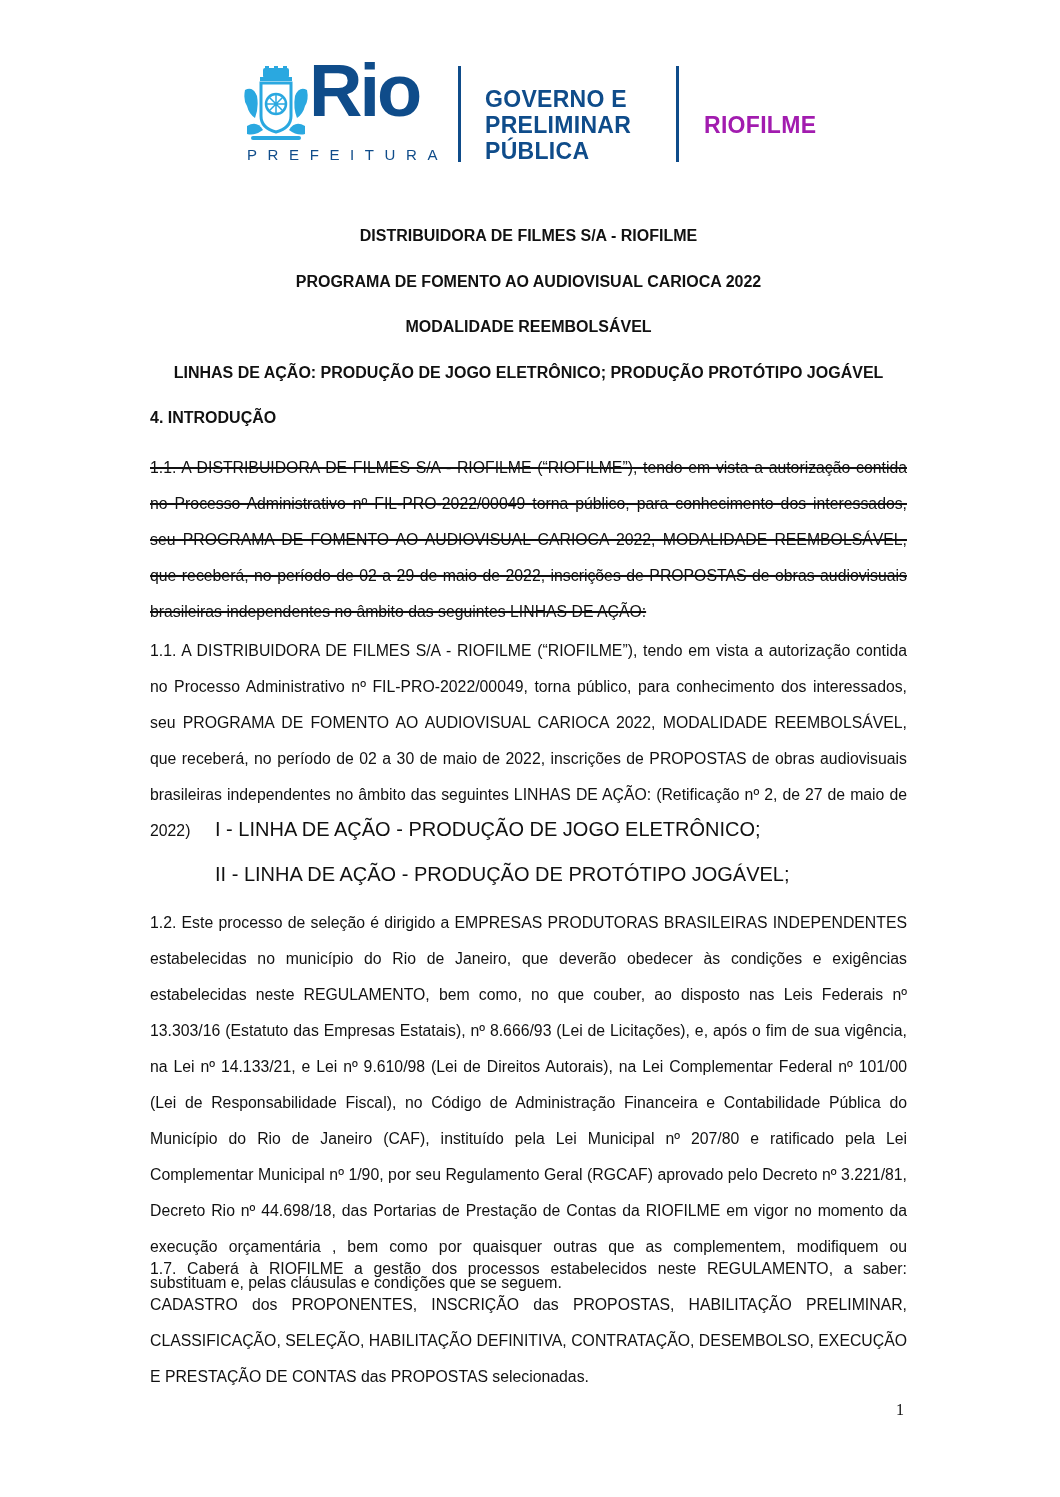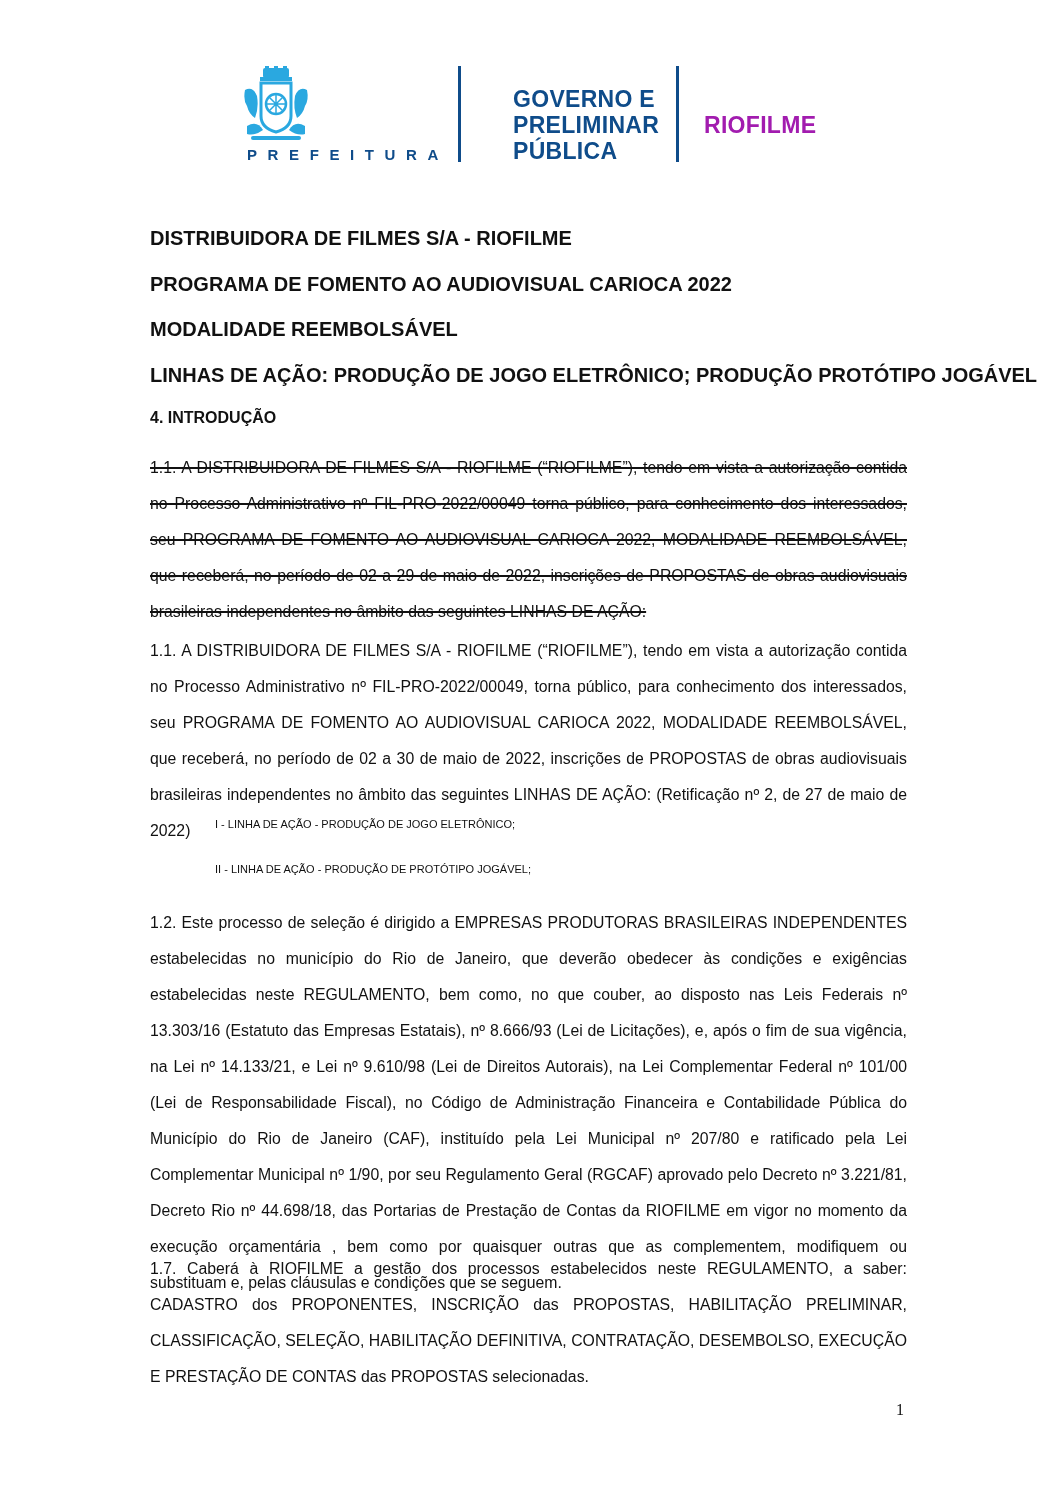--- a/index.html
+++ b/index.html
@@ -46,21 +46,21 @@
     font-size: 74px;
     letter-spacing: -3px;
     color: #0f4c8a;
     line-height: 1;
   }
   .prefeitura {
     position: absolute;
     left: 4px;
     top: 82px;
     font-family: "Liberation Sans", sans-serif;
-    font-weight: bold;
+    font-weight: normal;
     font-size: 15px;
     letter-spacing: 10.6px;
     color: #0f4c8a;
   }
   .divider {
     position: absolute;
     top: 2px;
     width: 3px;
     height: 96px;
     background: #0f4c8a;
@@ -71,21 +71,21 @@
     position: absolute;
     left: 242px;
     top: 22px;
     font-family: "Liberation Sans", sans-serif;
     font-weight: bold;
     font-size: 23px;
     line-height: 26px;
     color: #0f4c8a;
     letter-spacing: 0.3px;
   }
-  .gov-block div { white-space: nowrap; margin-left: 28px; }
+  .gov-block div { white-space: nowrap; }
   .riofilme-logo {
     position: absolute;
     left: 461px;
     top: 48px;
     font-family: "Liberation Sans", sans-serif;
     font-weight: bold;
     font-size: 23px;
     color: #a21caf;
     letter-spacing: 0.3px;
   }
@@ -96,23 +96,23 @@
     left: 150px;
     top: 0;
     width: 757px;
     font-size: 16.4px;
     font-family: "Liberation Sans Narrow", "Liberation Sans", sans-serif;
   }
   .heading {
     position: absolute;
     left: 0;
     width: 757px;
-    text-align: left;
-    font-weight: bold;
-    font-size: 20px;
+    text-align: center;
+    font-weight: bold;
+    font-size: 16px;
     white-space: nowrap;
   }
   .section-title {
     position: absolute;
     left: 0;
     font-weight: bold;
     font-size: 16px;
   }
   .para {
     position: absolute;
@@ -123,21 +123,21 @@
     font-size: 15.8px;
   }
   .para.struck {
     text-decoration: line-through;
     text-decoration-color: #111;
     text-decoration-thickness: 1.5px;
   }
   .list-item {
     position: absolute;
     left: 65px;
-    font-size: 11px;
+    font-size: 20px;
     white-space: nowrap;
   }
   .page-number {
     position: absolute;
     left: 896px;
     top: 1401px;
     font-family: "Liberation Serif", serif;
     font-size: 16px;
     color: #111;
   }
@@ -162,20 +162,21 @@
         <path d="M23 38 H43 M33 28 V48 M26 31 L40 45 M40 31 L26 45" stroke="#2aa8e0" stroke-width="1.5"></path>
 
         <path d="M2 24 Q10 20 14 30 Q16 42 12 52 Q6 48 4 40 Q0 34 2 24 Z"></path>
         <path d="M64 24 Q56 20 52 30 Q50 42 54 52 Q60 48 62 40 Q66 34 64 24 Z"></path>
 
         <path d="M4 60 Q14 54 20 64 Q12 70 4 68 Z"></path>
         <path d="M62 60 Q52 54 46 64 Q54 70 62 68 Z"></path>
         <rect x="8" y="70" width="50" height="4" rx="2"></rect>
       </g>
     </svg>
+    <div class="rio-word">Rio</div>
     <div class="prefeitura">PREFEITURA</div>
 
     <div class="divider d1"></div>
 
     <div class="gov-block">
       <div>GOVERNO E</div>
       <div>PRELIMINAR</div>
       <div>PÚBLICA</div>
     </div>
 

